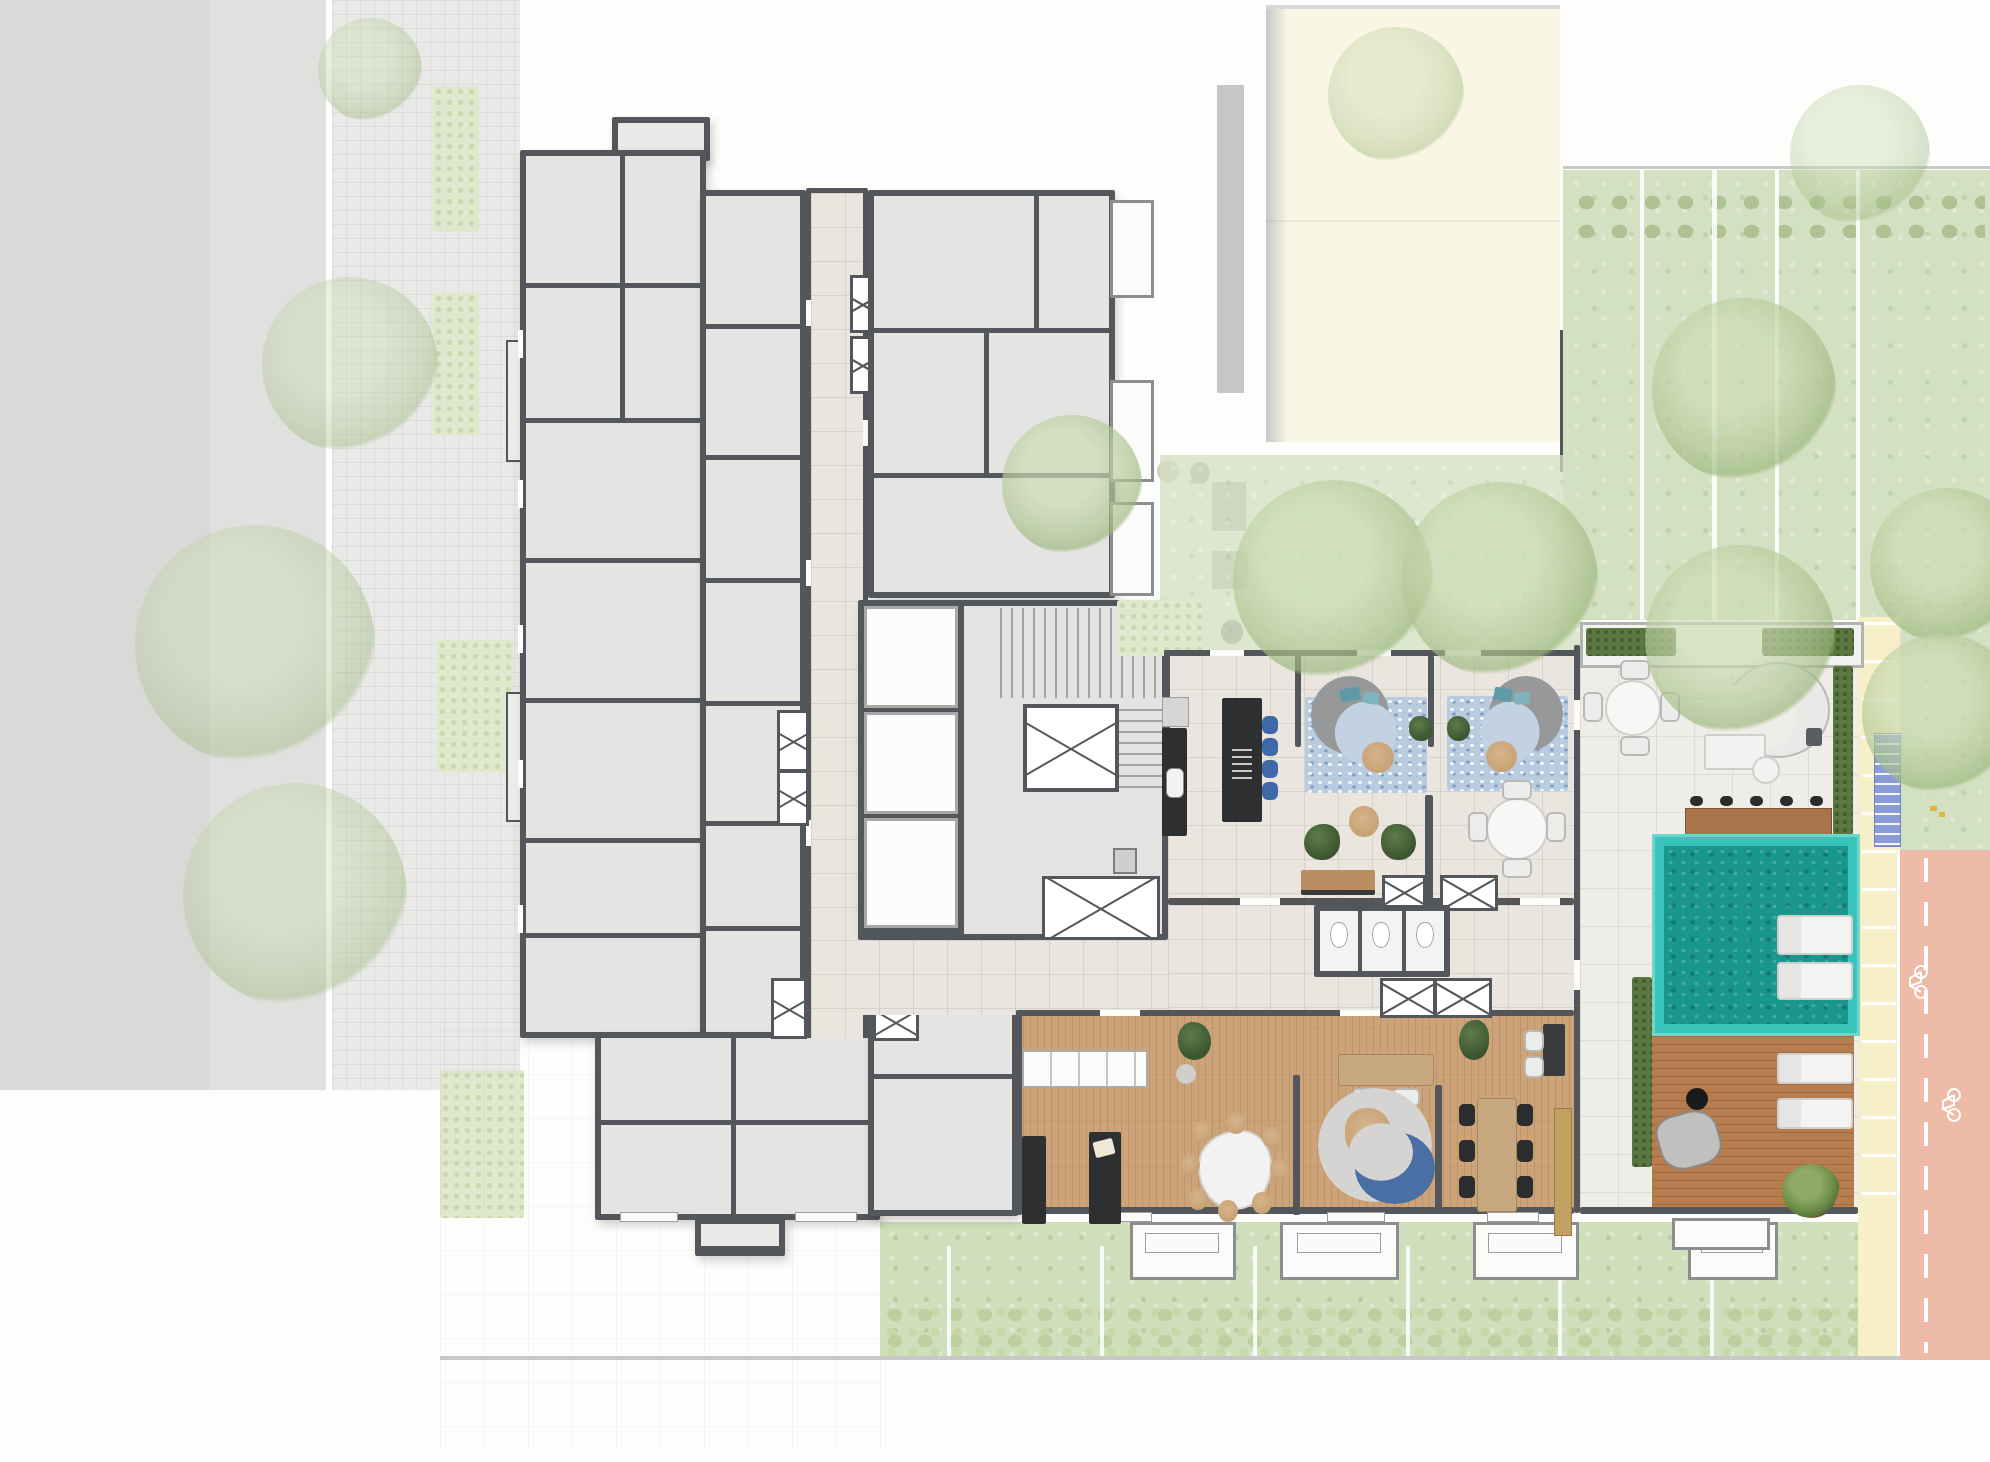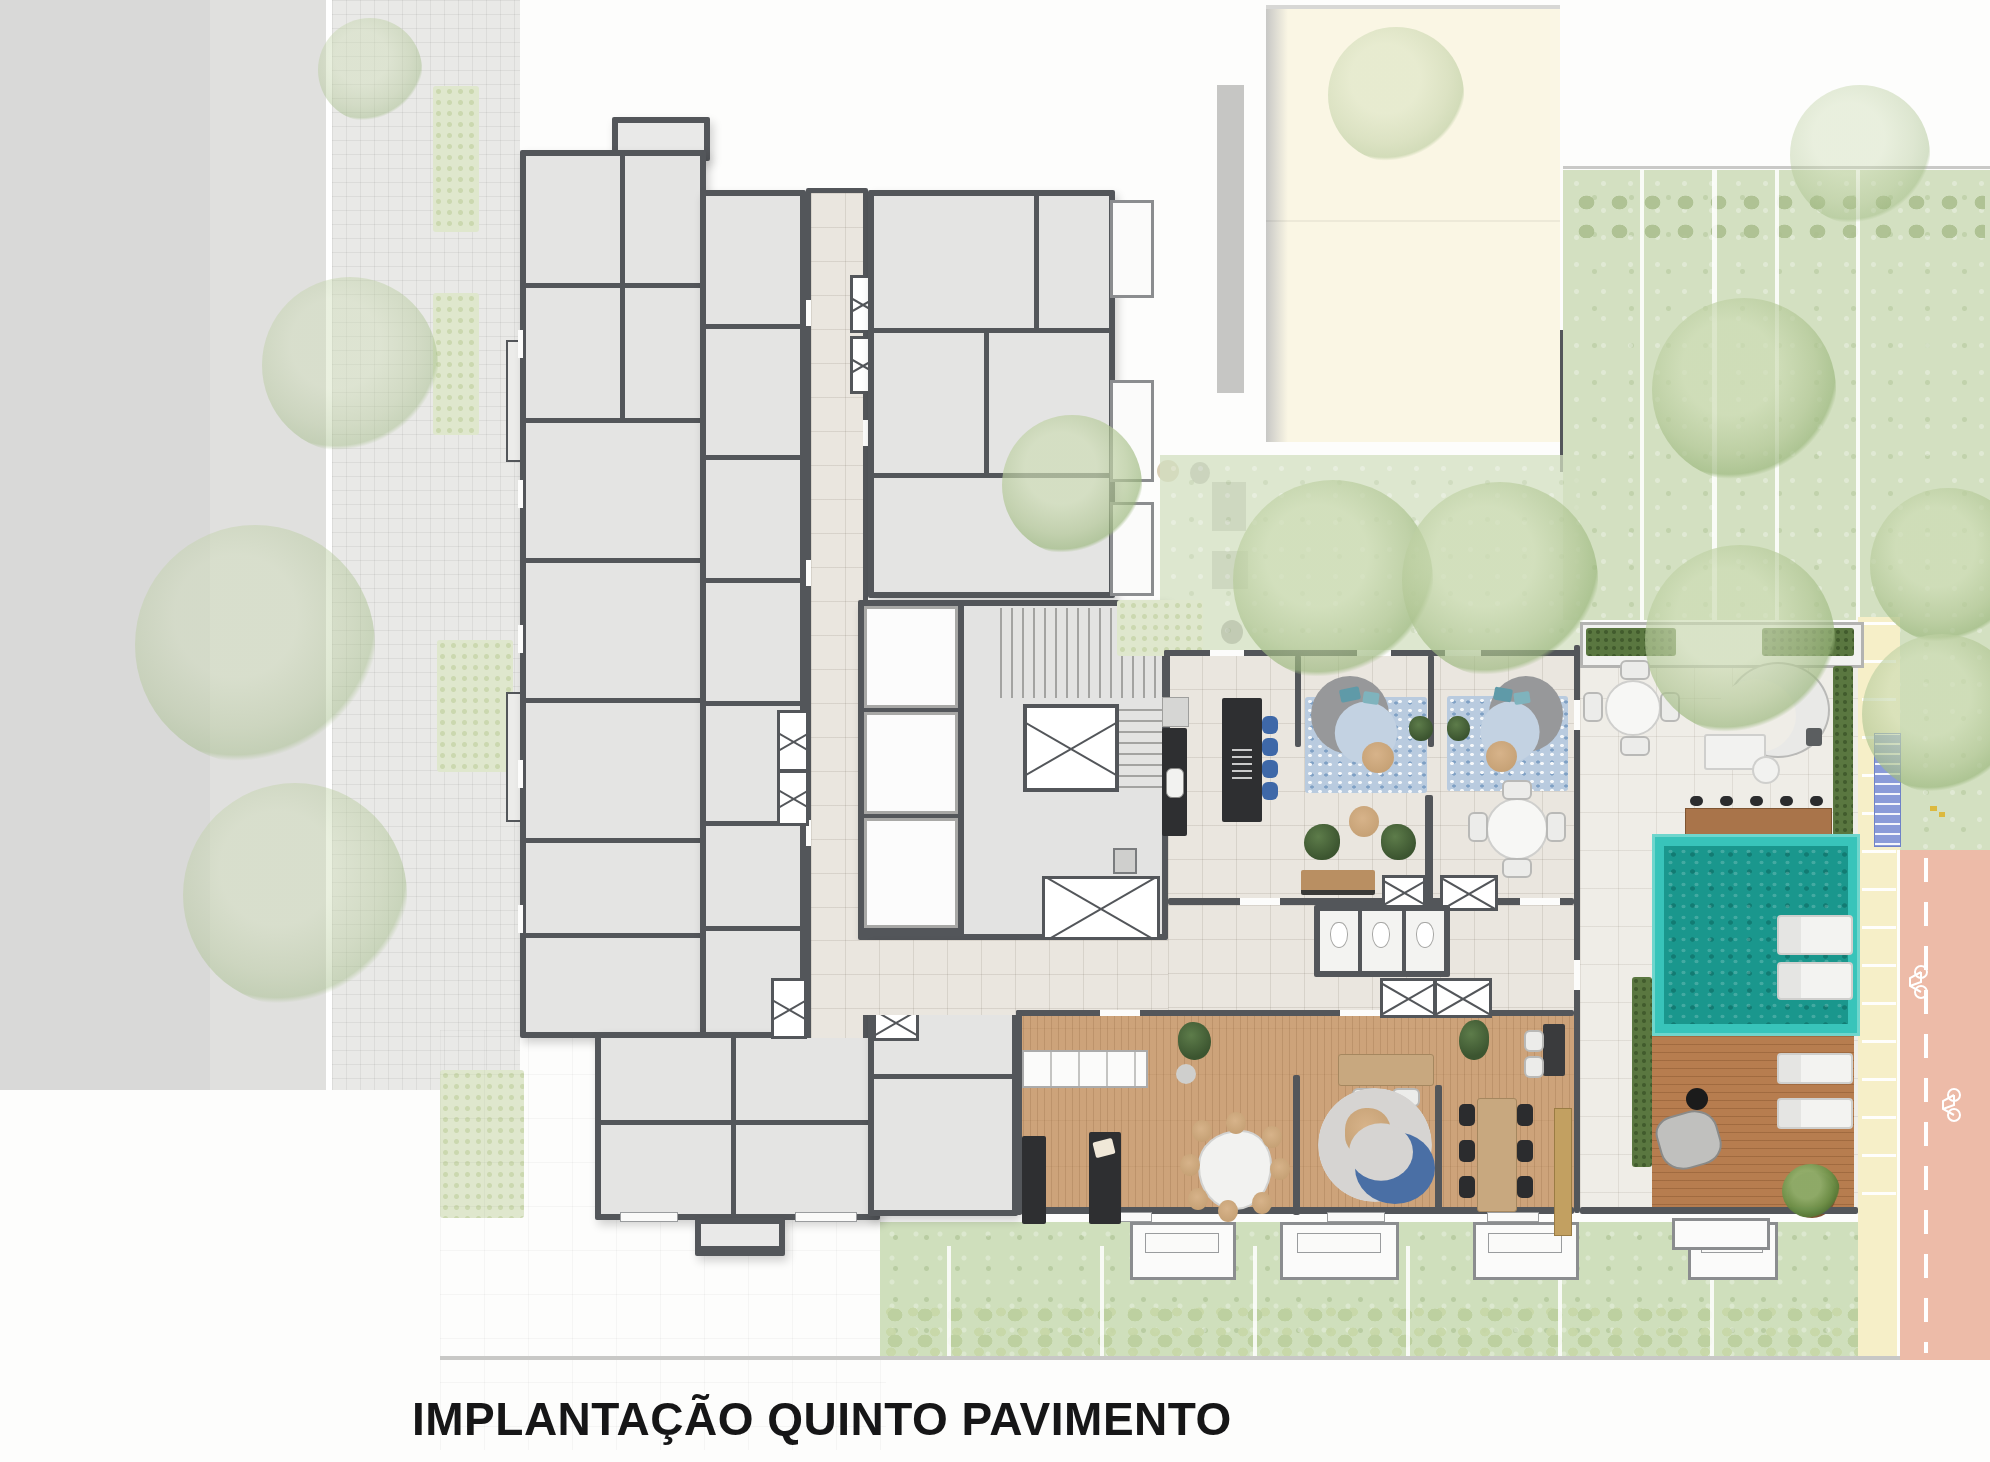--- a/index.html
+++ b/index.html
@@ -456,15 +456,14 @@
   <div class="tree mid" style="left:1233px;top:480px;width:200px;height:200px;"></div>
   <div class="tree mid" style="left:1402px;top:482px;width:196px;height:196px;"></div>
   <div class="tree fade" style="left:1328px;top:27px;width:136px;height:136px;"></div>
   <div class="tree fade" style="left:1790px;top:85px;width:140px;height:140px;"></div>
   <div class="tree mid" style="left:1652px;top:298px;width:184px;height:184px;"></div>
   <div class="tree mid" style="left:1645px;top:545px;width:190px;height:190px;"></div>
   <div class="tree mid" style="left:1870px;top:488px;width:156px;height:156px;"></div>
   <div class="tree mid" style="left:1862px;top:634px;width:160px;height:160px;"></div>
   <div class="tree" style="left:1782px;top:1164px;width:58px;height:54px;opacity:.95;background:radial-gradient(circle at 42% 38%,#8fae6a 0 30%,#6d9148 55%,#577a36 68%,rgba(87,122,54,0) 71%);"></div>
 
-  <div class="a ttl" style="left:412px;top:1392px;width:740px;height:54px;line-height:54px;">IMPLANTAÇÃO QUINTO PAVIMENTO</div>
 
 </div>
 
 </body></html>

